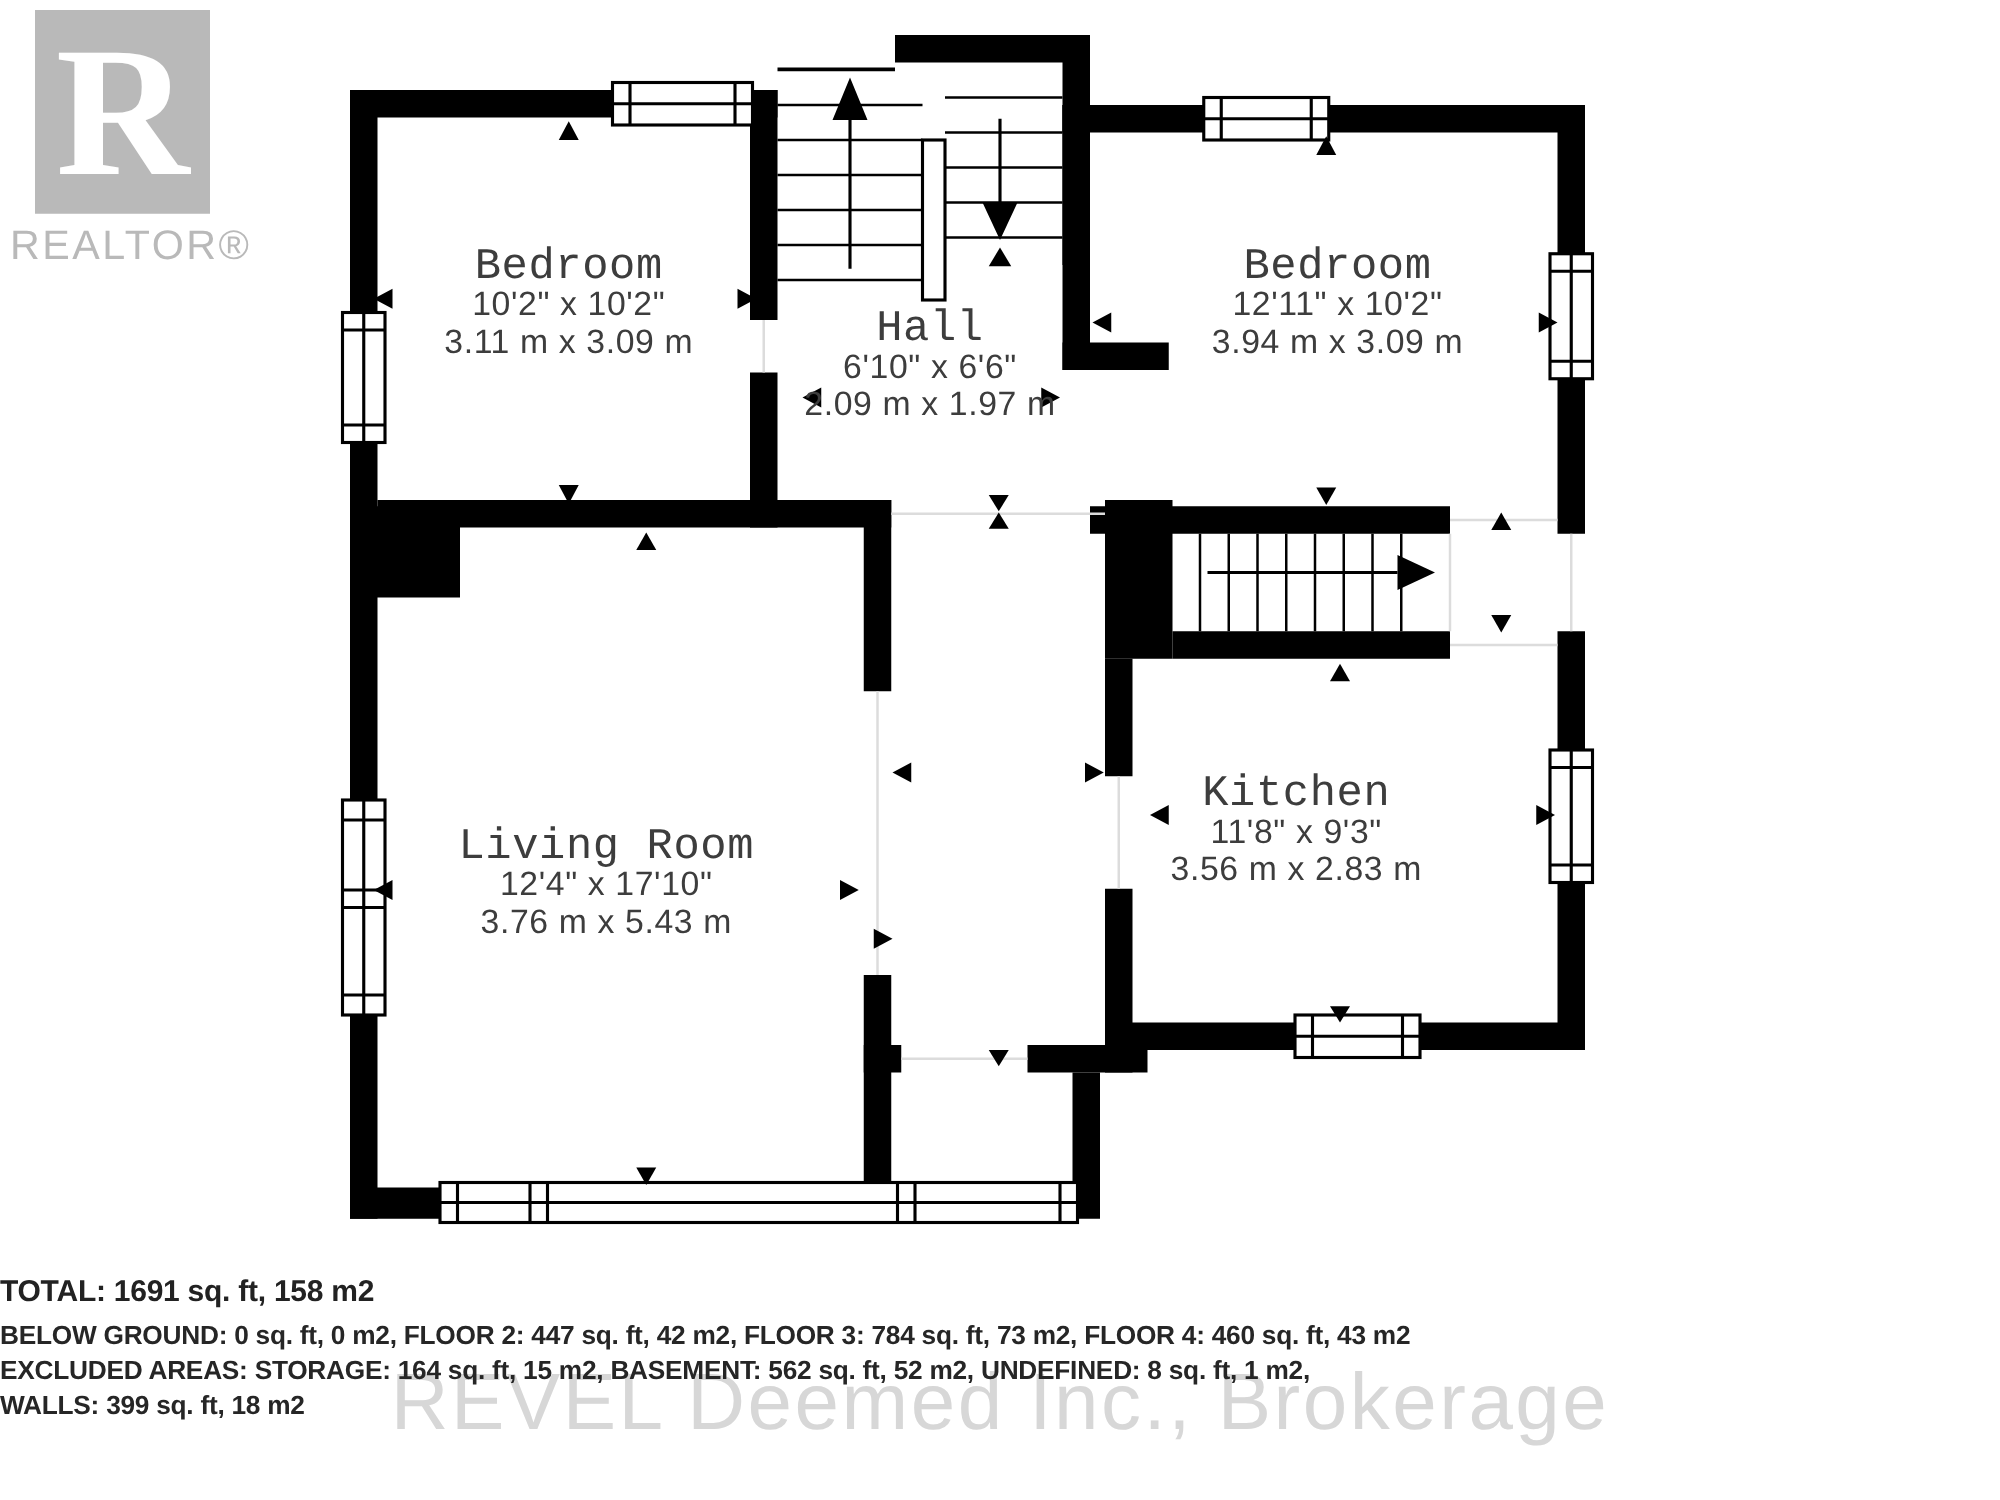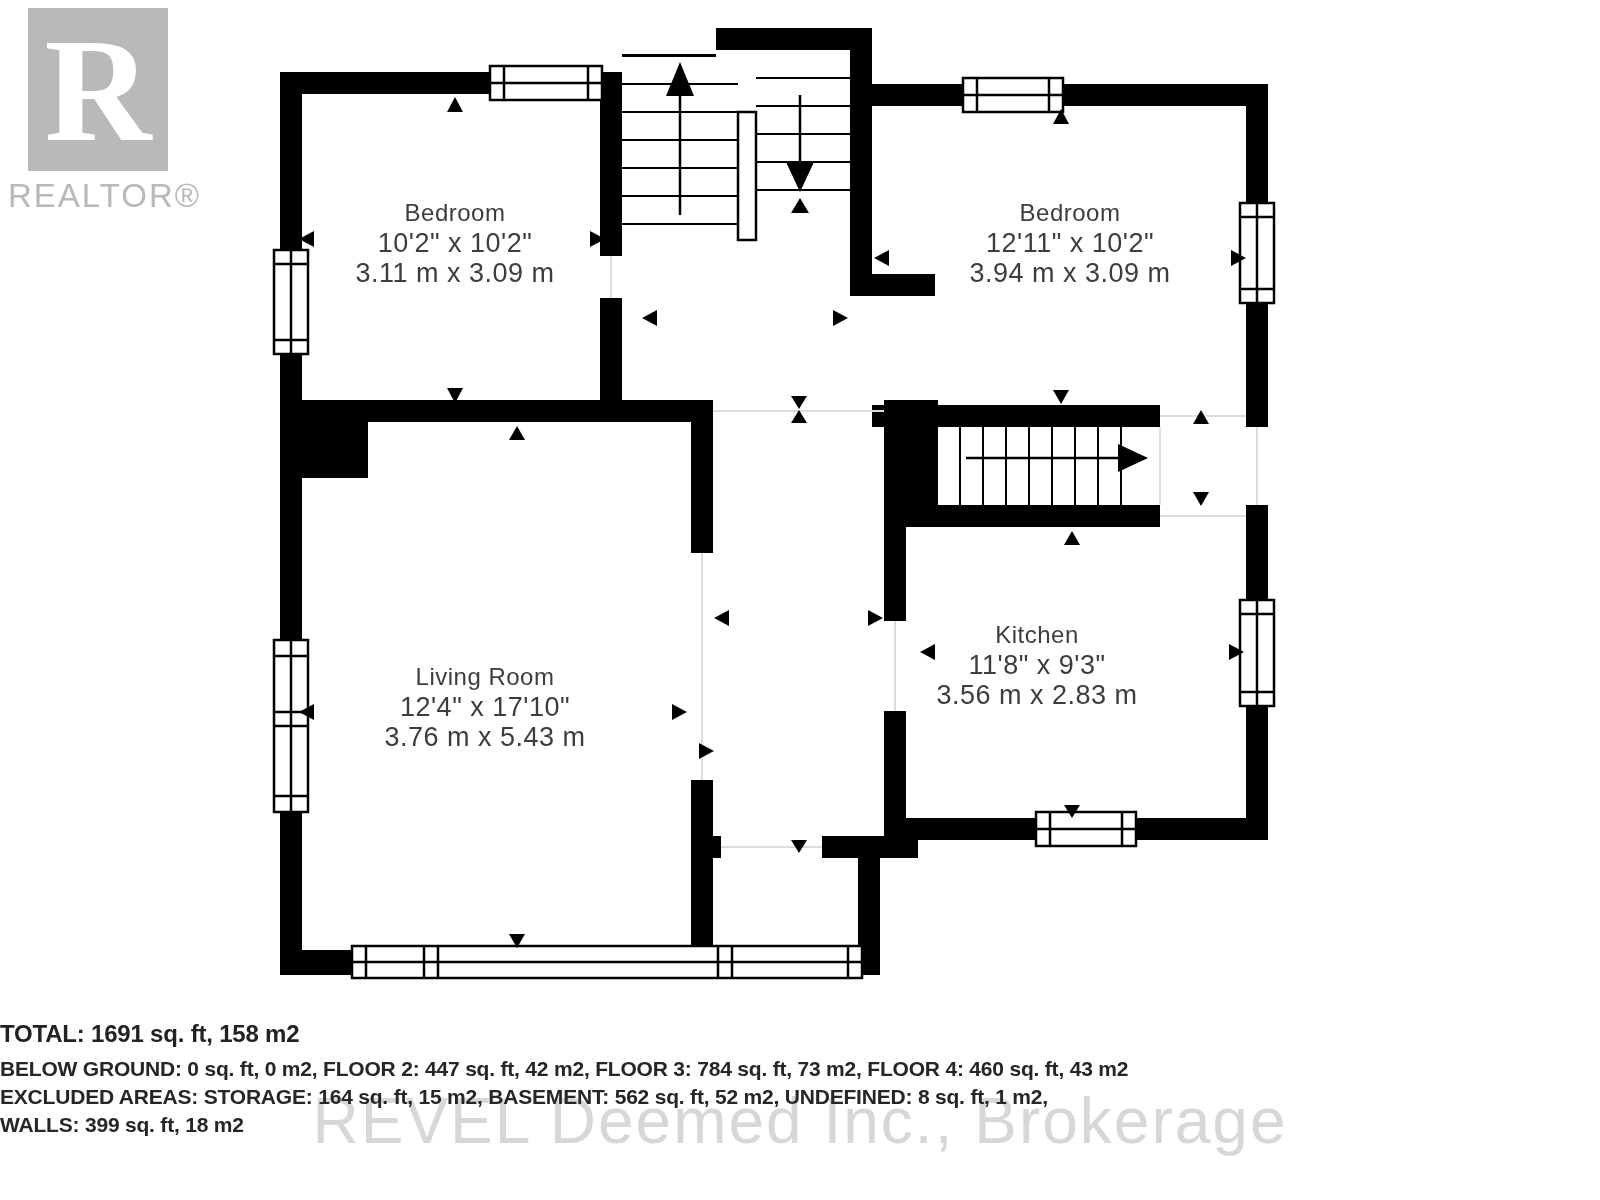--- a/index.html
+++ b/index.html
@@ -7,21 +7,21 @@
           font-family:"Liberation Sans", sans-serif;}
   
   .logo{position:absolute;left:28px;top:8px;width:150px;}
   .logo-box{width:140px;height:163px;background:#b9b9b9;display:flex;align-items:center;justify-content:center;}
   .logo-r{color:#fff;font-family:"Liberation Serif", serif;font-weight:bold;font-size:148px;line-height:148px;}
   .logo-word{margin-top:6px;margin-left:-20px;color:#b9b9b9;font-size:33px;letter-spacing:2px;font-weight:400;}
   
   svg.plan{position:absolute;left:0;top:0;z-index:1;}
   
   .room{position:absolute;transform:translate(-50%,-50%);text-align:center;color:#3d3d3d;z-index:3;white-space:nowrap;}
-  .rname{font-size:24px;line-height:30px;letter-spacing:.5px;}
+  .rname{font-size:35px;line-height:30px;letter-spacing:.5px;font-family:Liberation Mono, monospace;}
   .rdim{font-size:27px;line-height:30px;letter-spacing:.5px;}
   
   .watermark{position:absolute;left:0;right:0;top:1084px;text-align:center;z-index:2;
              font-size:64px;color:#d7d7d7;letter-spacing:2px;text-shadow:0 0 10px #fff;}
   .footer{position:absolute;left:0;right:0;top:1020px;text-align:left;z-index:4;color:#222;}
   .f-total{font-size:24px;font-weight:bold;letter-spacing:-.2px;margin-bottom:9px;}
   .f-line{font-size:21px;font-weight:bold;letter-spacing:-.2px;margin-bottom:4px;color:#262626;}
   .f-disclaimer{margin-top:16px;font-size:15px;font-weight:400;color:#4a4a4a;letter-spacing:.2px;}
 </style>
 </head>
@@ -204,20 +204,25 @@
       <polygon points="672,704 672,720 687,712"></polygon>
     </g>
   </svg>
 
   <div class="room" style="left:455px;top:243px">
     <div class="rname">Bedroom</div>
     <div class="rdim">10'2" x 10'2"</div>
     <div class="rdim">3.11 m x 3.09 m</div>
   </div>
 
+  <div class="room" style="left:744px;top:293px">
+    <div class="rname">Hall</div>
+    <div class="rdim">6'10" x 6'6"</div>
+    <div class="rdim">2.09 m x 1.97 m</div>
+  </div>
 
   <div class="room" style="left:1070px;top:243px">
     <div class="rname">Bedroom</div>
     <div class="rdim">12'11" x 10'2"</div>
     <div class="rdim">3.94 m x 3.09 m</div>
   </div>
 
 
 
   <div class="room" style="left:1037px;top:665px">

